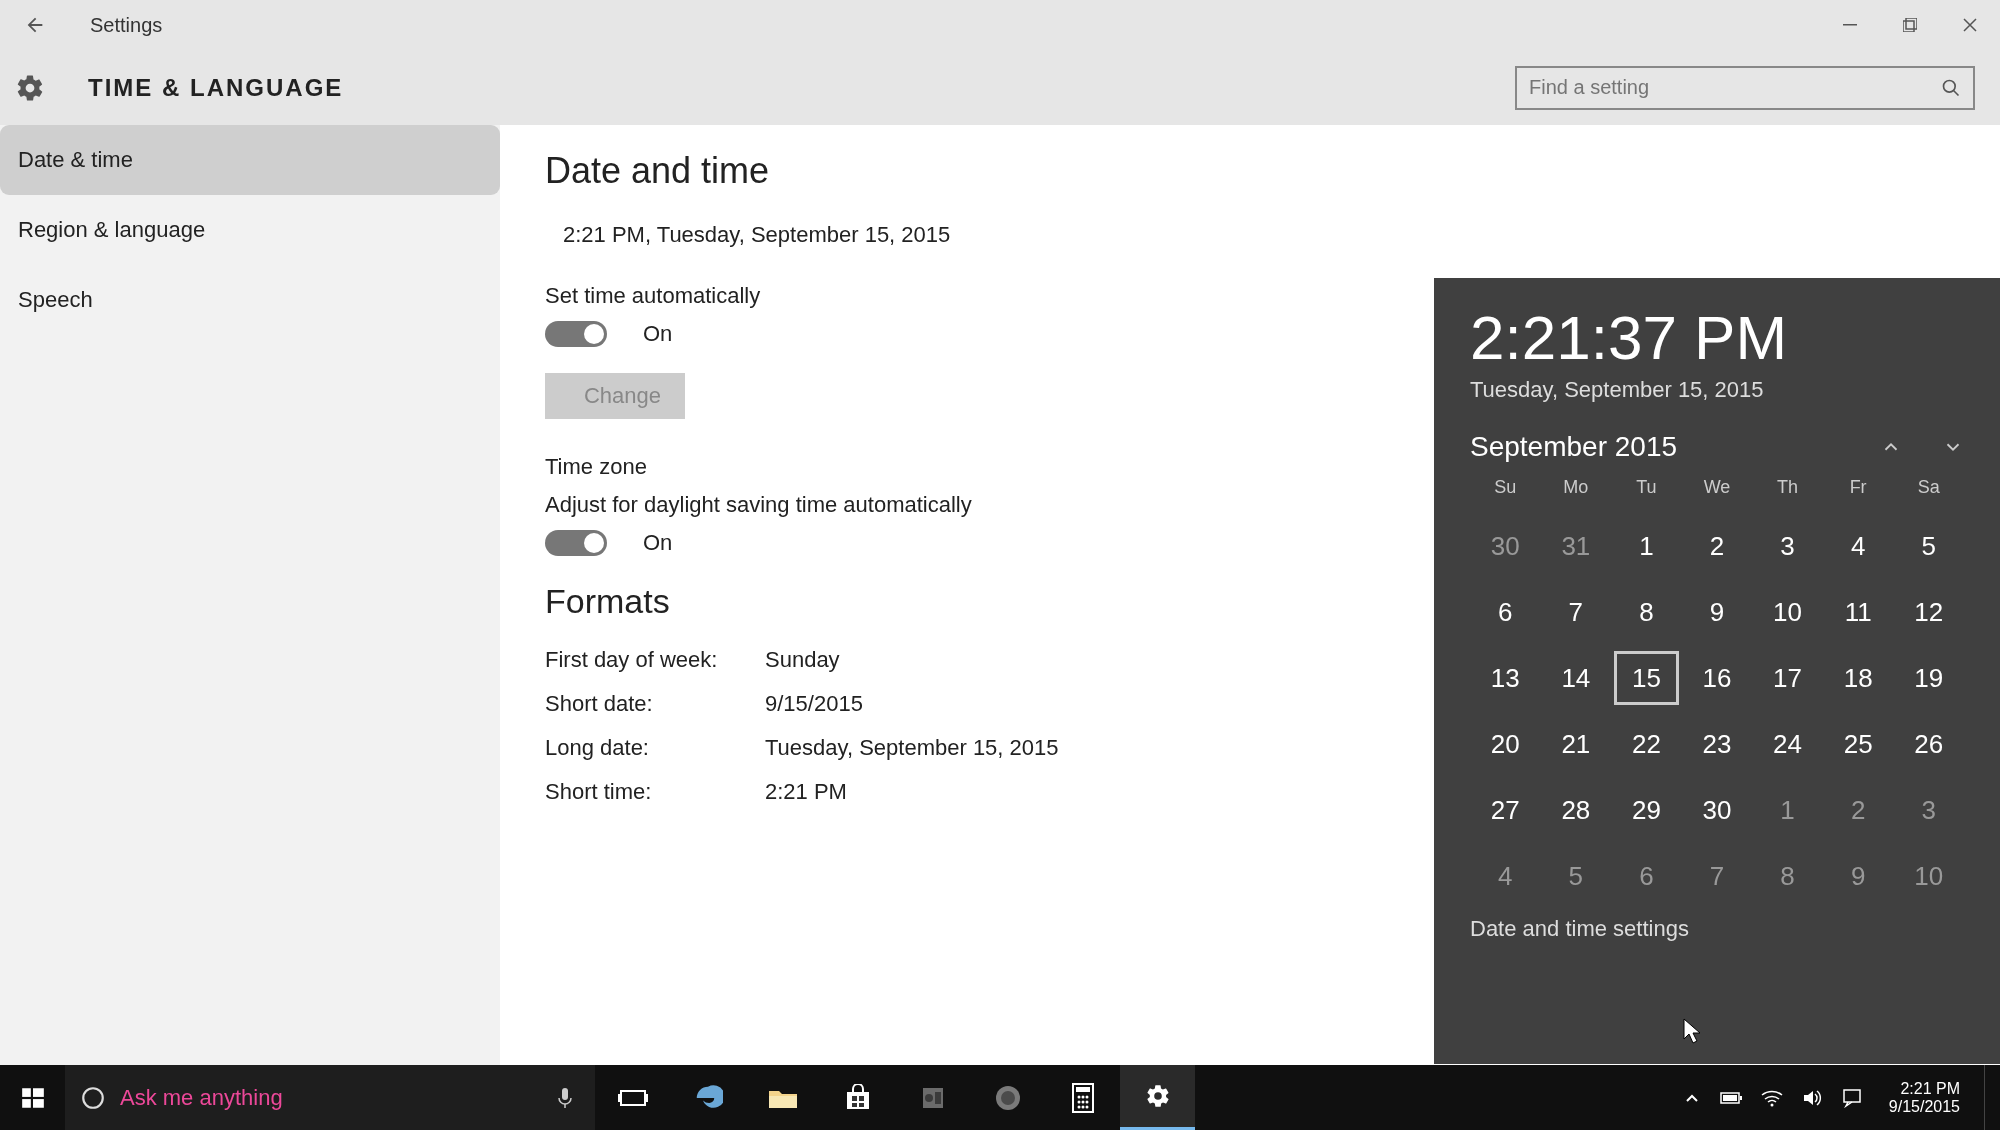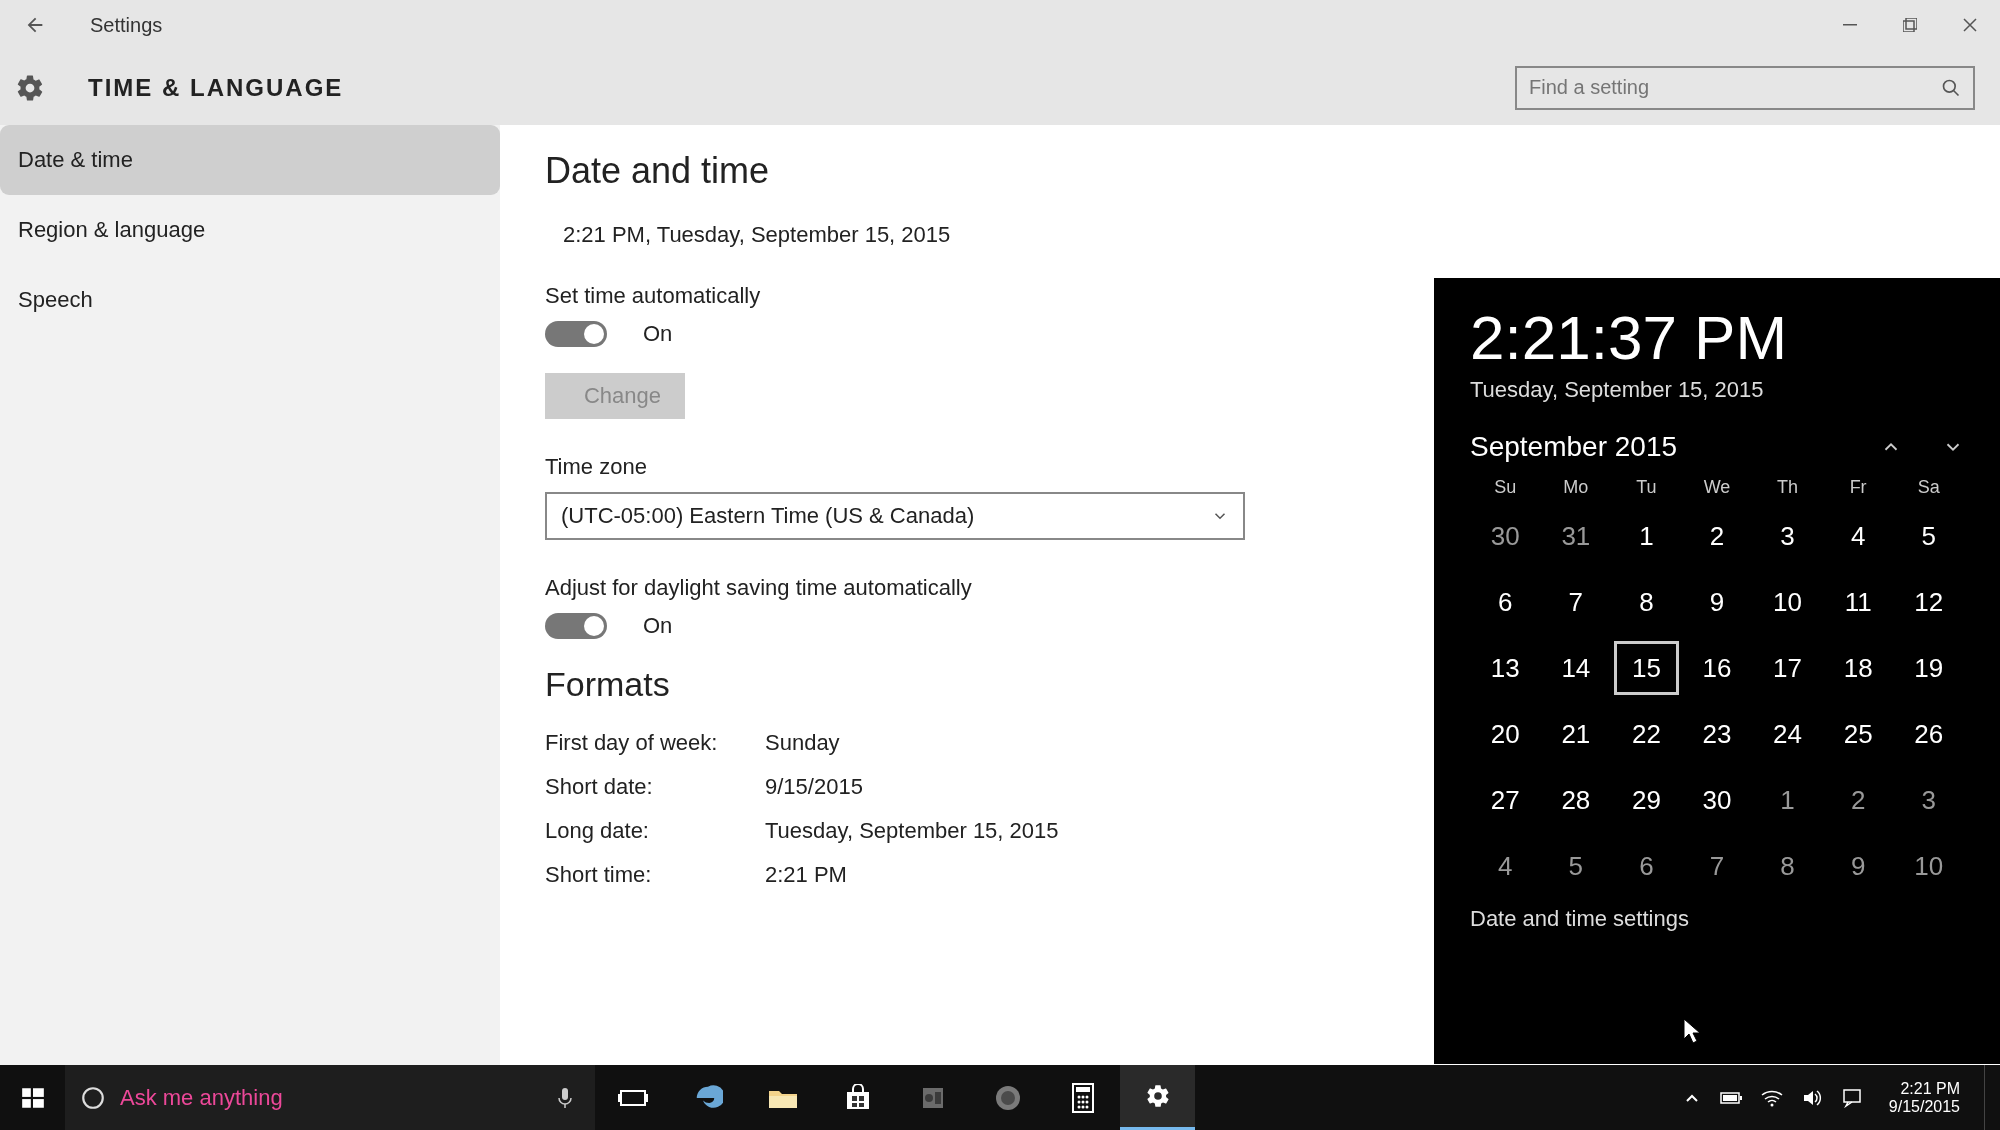--- a/index.html
+++ b/index.html
@@ -46,31 +46,31 @@
   .toggle-label { font-size:22px; }
   .disabled-btn { background:#ccc; color:#888; padding: 10px 24px; font-size:22px; border:none; width:140px; text-align:right; margin-bottom: 35px; display:inline-block;}
   .dropdown { width: 700px; height:48px; border:2px solid #888; display:flex; align-items:center; padding:0 14px; font-size:22px; cursor:pointer; margin-bottom: 35px;}
   .dropdown .chev { margin-left:auto; color:#555;}
   .formats h2 { font-size: 34px; font-weight:400; margin-bottom: 26px; margin-top: 10px;}
   .fmt-row { display:flex; font-size:22px; margin-bottom: 18px;}
   .fmt-row .k { width: 220px; }
   
   .flyout {
     position:absolute; right:0; top:278px; width: 566px; height:786px;
-    background:#000000; color:#fff; padding: 24px 36px 22px 36px;
+    background:#404040; color:#fff; padding: 24px 36px 22px 36px;
   }
   .fly-time { font-size: 62px; font-weight:300;}
   .fly-date { font-size: 22px; color:#ddd; margin-top:4px; margin-bottom: 28px;}
   .fly-mon-row { display:flex; align-items:center; margin-bottom: 14px;}
   .fly-month { font-size: 28px; flex:1;}
   .fly-nav { display:flex; gap:40px; font-size:22px; color:#ccc;}
   .fly-nav span { cursor:pointer;}
   .cal { width:100%; }
   .cal-hrow, .cal-row { display:grid; grid-template-columns: repeat(7, 1fr); text-align:center; }
-  .cal-hrow { font-size:18px; color:#ccc; margin-bottom: 8px;}
+  .cal-hrow { font-size:18px; color:#ccc; margin-bottom: 18px;}
   .cal-row { margin-bottom: 6px;}
   .cal-cell { height:60px; display:flex; align-items:center; justify-content:center; font-size:26px; cursor:pointer;}
   .cal-cell.dim { color:#999; }
   .cal-cell.today { outline: 3px solid #ccc; outline-offset:-6px; }
   .fly-link { font-size:22px; color:#ddd; margin-top: 10px; cursor:pointer;}
   
   .cursor { position:absolute; pointer-events:none; }
   
   .taskbar {
     position:absolute; left:0; bottom:0; width:2000px; height:65px; background:#101010;
@@ -158,28 +158,20 @@
 
       <div class="subhead">Set time automatically</div>
       <div class="toggle-row">
         <div class="toggle"></div>
         <div class="toggle-label">On</div>
       </div>
 
       <button class="disabled-btn" disabled="">Change</button>
 
       <div class="subhead">Time zone</div>
-      <div class="dropdown">
-        <span>(UTC-05:00) Eastern Time (US &amp; Canada)</span>
-        <span class="chev">
-          <svg width="18" height="18" viewBox="0 0 24 24">
-              <path d="M6 9l6 6 6-6" fill="none" stroke="#555" stroke-width="2"></path>
-            </svg>
-        </span>
-      </div>
 
       <div class="subhead">Adjust for daylight saving time automatically</div>
       <div class="toggle-row">
         <div class="toggle"></div>
         <div class="toggle-label">On</div>
       </div>
 
       <div class="formats">
         <h2>Formats</h2>
         <div class="fmt-row">

